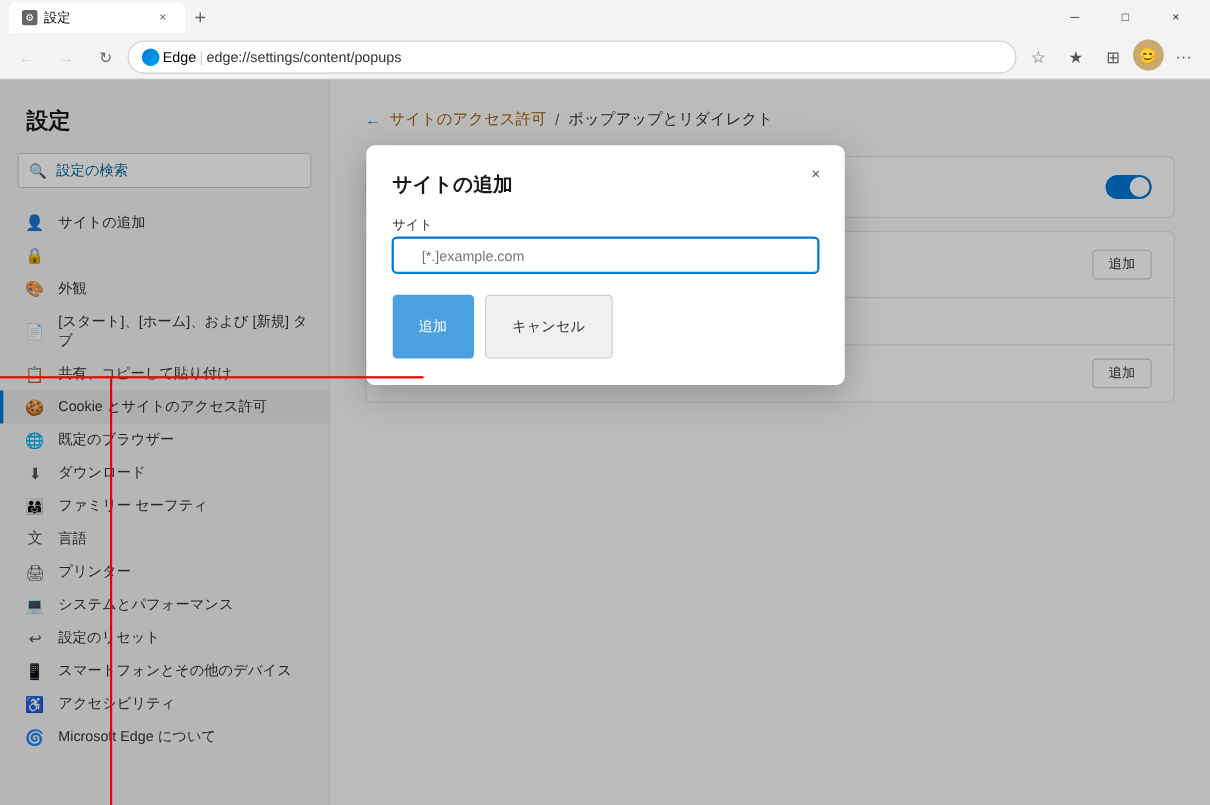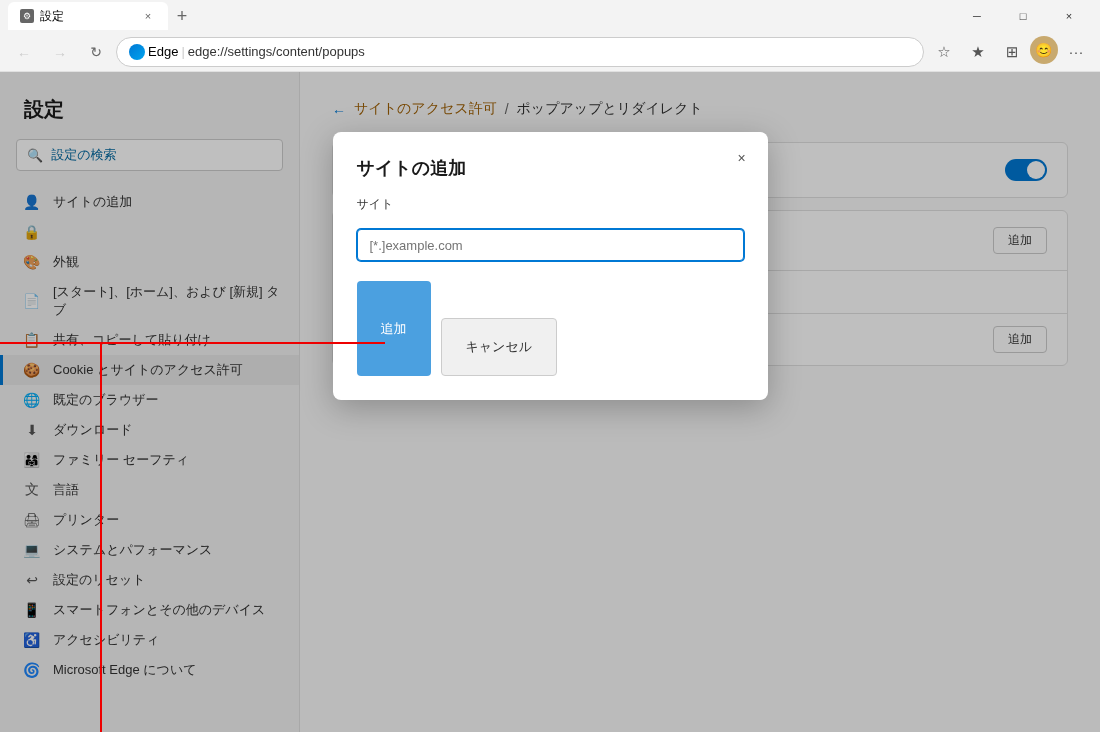--- a/index.html
+++ b/index.html
@@ -270,28 +270,28 @@
       top: 12px; right: 12px;
       width: 28px; height: 28px;
       border-radius: 4px;
       display: flex; align-items: center; justify-content: center;
       font-size: 14px; color: #555; cursor: pointer;
       border: none; background: transparent;
     }
     .dialog-label {
       font-size: 12px;
       color: #333;
-      margin-bottom: 16px;
+      margin-bottom: 3px;
     }
     .dialog-input {
       width: 100%;
       height: 32px;
       border: 1px solid #0078d4;
       border-radius: 4px;
-      padding: 0 12px;
+      padding: 0 26px;
       font-size: 13px;
       color: #aaa;
       outline: none;
       box-shadow: 0 0 0 1px #0078d4;
     }
     .dialog-actions {
       display: flex;
       gap: 10px;
       margin-top: 20px;
       justify-content: flex-start;
@@ -307,21 +307,20 @@
       opacity: 0.7;
     }
     .btn-secondary {
       padding: 19px 24px;
       background: #f0f0f0;
       color: #333;
       border: 1px solid #ccc;
       border-radius: 4px;
       font-size: 13px;
       cursor: pointer;
-      margin-top: 37px;
     }
 
     
     .red-line {
       position: absolute;
       left: 0; top: 270px;
       width: 385px;
       height: 2px;
       background: #e00;
       pointer-events: none;

